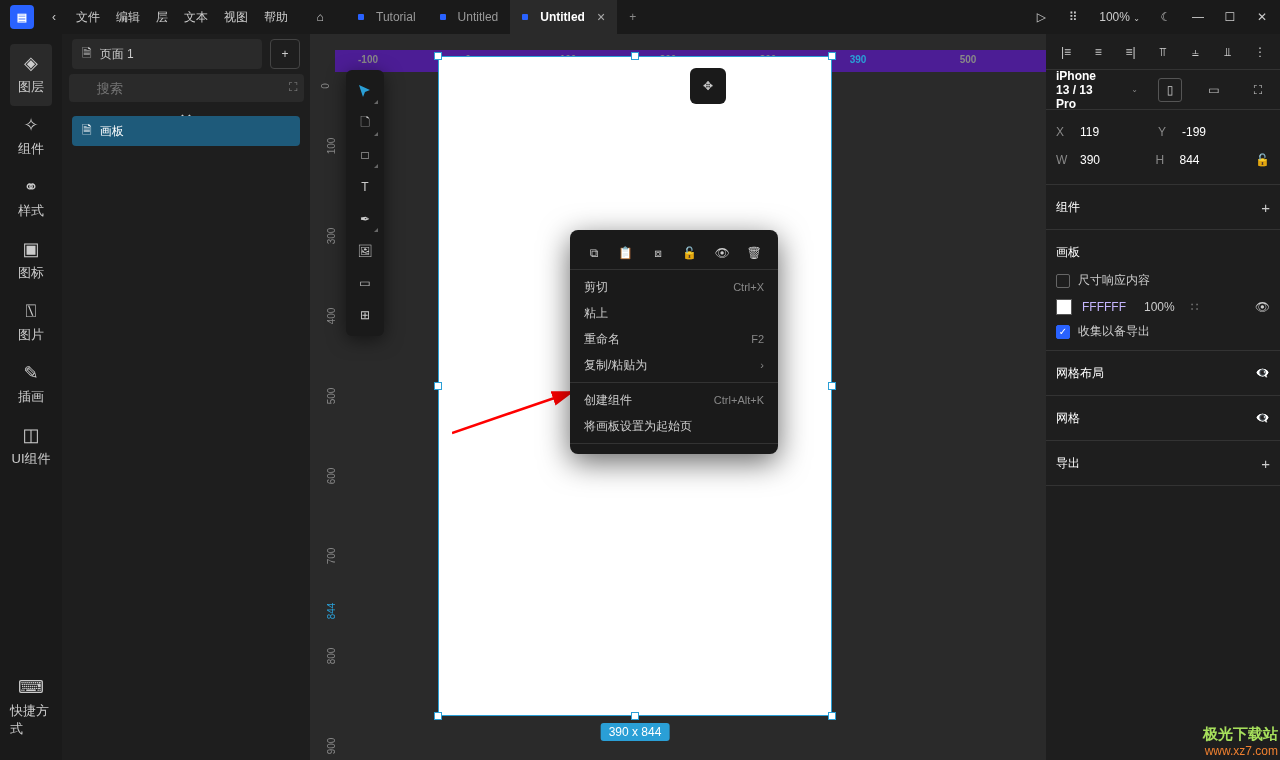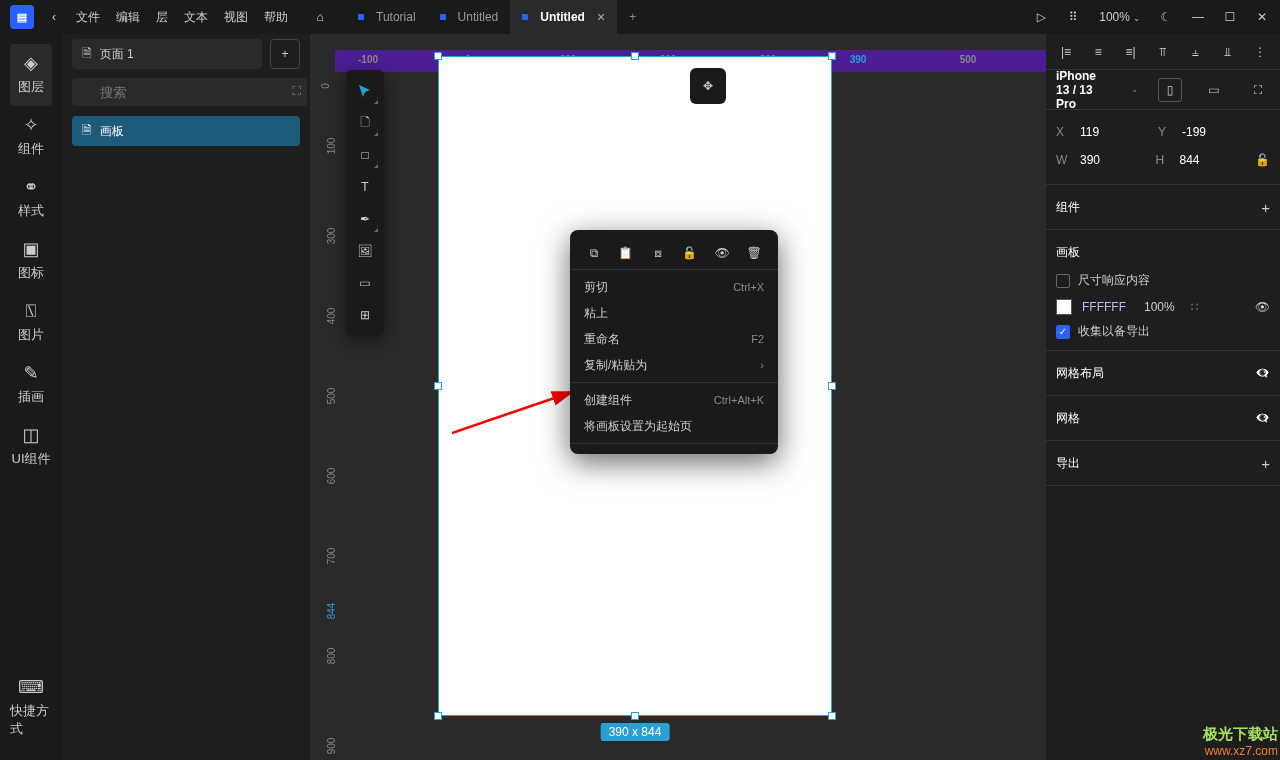--- a/index.html
+++ b/index.html
@@ -18,21 +18,21 @@
 .leftnav { width:62px; background:#1a1a1a; display:flex; flex-direction:column; align-items:center; padding-top:10px; }
 .ln-item { width:42px; display:flex; flex-direction:column; align-items:center; padding:8px 0 10px; cursor:pointer; border-radius:4px; color:#ccc; }
 .ln-item.active { background:#2a2a2a; }
 .ln-item .ic { font-size:18px; height:22px; display:flex; align-items:center; justify-content:center; }
 .ln-item .lbl { font-size:13px; margin-top:4px; }
 .ln-bottom { margin-top:auto; margin-bottom:12px; }
 .layerpanel { width:248px; background:#1e1e1e; display:flex; flex-direction:column; }
 .lp-head { height:40px; display:flex; align-items:center; padding:0 10px; gap:8px; }
 .lp-page { flex:1; background:#2a2a2a; border-radius:4px; height:30px; display:flex; align-items:center; padding:0 10px; gap:8px; color:#ccc; }
 .lp-add { width:30px; height:30px; border:1px solid #444; border-radius:4px; display:flex; align-items:center; justify-content:center; cursor:pointer; color:#ccc; }
-.lp-search { height:36px; display:flex; align-items:center; padding:0 10px; gap:8px; }
+.lp-search { height:36px; display:flex; align-items:center; padding:0 10px; gap:8px;flex-direction:column; }
 .lp-sinput { flex:1; background:#2a2a2a; border:none; border-radius:4px; height:28px; padding:0 30px 0 28px; color:#ccc; position:relative; }
 .lp-sbox { flex:1; position:relative; }
 .lp-sbox .sic { position:absolute; left:8px; top:6px; color:#888; }
 .lp-sbox .gic { position:absolute; right:6px; top:6px; color:#888; }
 .lp-close { width:28px; height:28px; display:flex; align-items:center; justify-content:center; cursor:pointer; color:#ccc; font-size:16px; }
 .lp-list { padding:6px 10px; }
 .lp-row { height:30px; display:flex; align-items:center; padding:0 10px; gap:8px; border-radius:4px; cursor:pointer; background:#1e5a7a; color:#fff; }
 .canvas-area { flex:1; background:#2a2a2a; position:relative; overflow:hidden; }
 .ruler-h { position:absolute; top:16px; left:25px; right:0; height:22px; background:#4c1d95;font-weight:bold; }
 .ruler-h .tick { position:absolute; top:4px; color:#888; font-size:10px; transform:translateX(-50%); }

